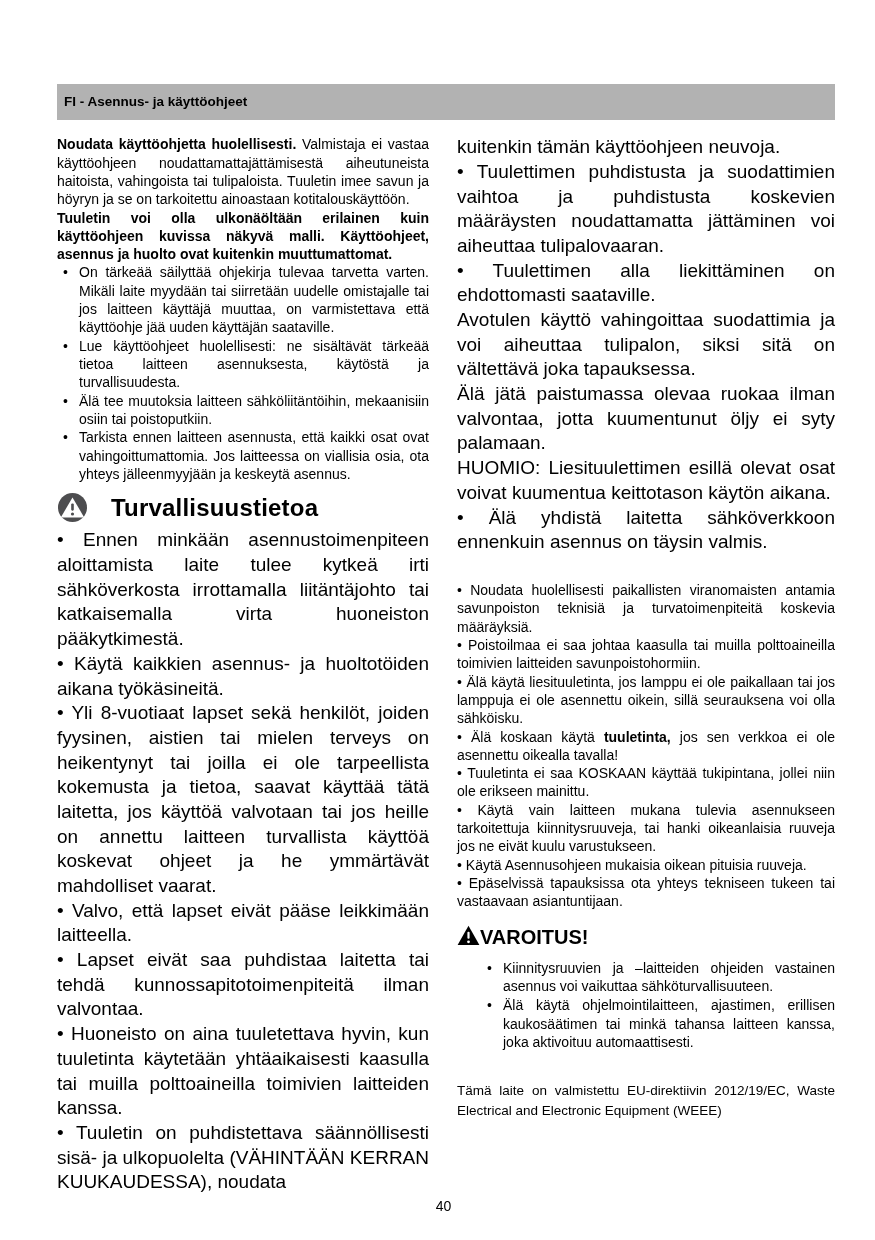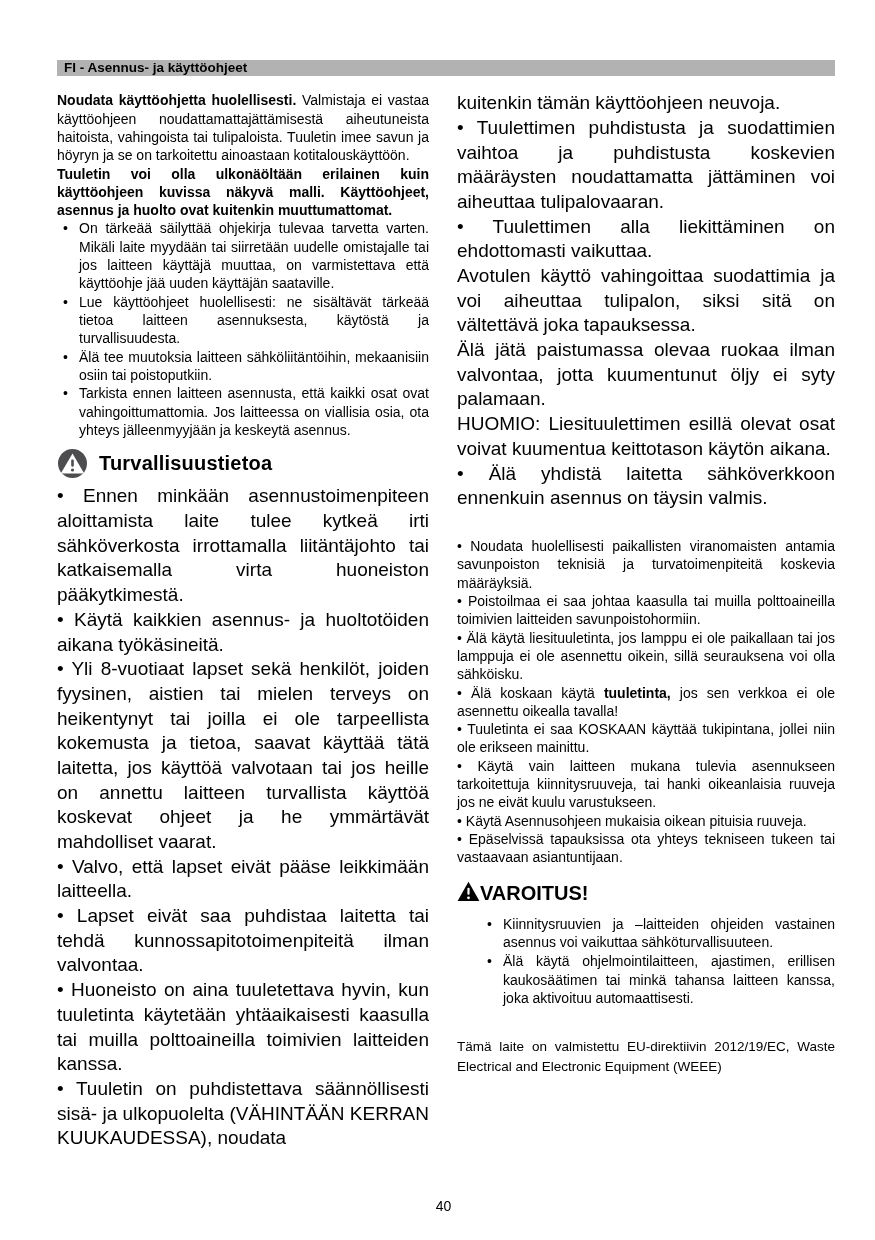--- a/index.html
+++ b/index.html
@@ -7,41 +7,42 @@
   body {
     width: 875px; height: 1240px;
     position: relative;
     overflow: hidden;
     font-family: "Liberation Sans", sans-serif;
     color: #000;
   }
   .page { padding: 60px 40px 0 57px; }
   .header-bar {
     background: #b2b2b2;
-    padding: 0 7px;
+    padding: 10px 7px;
     font-size: 13.5px;
     font-weight: bold;
     line-height: 1.2;
     margin-bottom: 15px;
+    margin-top: 24px;
   }
   .columns { display: flex; gap: 28px; }
   .col-left { width: 372px; }
   .col-right { width: 378px; }
 
   .sm { font-size: 14px; line-height: 1.31; text-align: justify; }
   .sm p { margin: 0; }
   .bold { font-weight: bold; }
 
   
   .bullet-item { position: relative; padding-left: 22px; text-align: justify; }
   .bullet-item .bullet-marker { position: absolute; left: 6px; top: 0; }
 
   .safety-heading {
-    display: flex; align-items: center; gap: 11px;
-    font-size: 20px; font-weight: bold;
+    display: flex; align-items: center; gap: 23px;
+    font-size: 24px; font-weight: bold;
     margin: 9px 0 5px 0;
     letter-spacing: 0.2px;
   }
   .safety-heading svg { display: block; }
 
   .lg { font-size: 19px; line-height: 1.3; text-align: justify; }
   .lg p { margin: 0; }
 
   .warning-heading {
     display: flex; align-items: center; 
@@ -117,21 +118,21 @@
         <p>• Tuuletin on puhdistettava säännöllisesti sisä- ja ulkopuolelta (VÄHINTÄÄN KERRAN KUUKAUDESSA), noudata</p>
       </div>
 
     </div>
 
     <div class="col-right">
 
       <div class="lg">
         <p>kuitenkin tämän käyttöohjeen neuvoja.</p>
         <p>• Tuulettimen puhdistusta ja suodattimien vaihtoa ja puhdistusta koskevien määräysten noudattamatta jättäminen voi aiheuttaa tulipalovaaran.</p>
-        <p>• Tuulettimen alla liekittäminen on ehdottomasti vaikuttaa.</p>
+        <p>• Tuulettimen alla liekittäminen on ehdottomasti saataville.</p>
         <p>Avotulen käyttö vahingoittaa suodattimia ja voi aiheuttaa tulipalon, siksi sitä on vältettävä joka tapauksessa.</p>
         <p>Älä jätä paistumassa olevaa ruokaa ilman valvontaa, jotta kuumentunut öljy ei syty palamaan.</p>
         <p>HUOMIO: Liesituulettimen esillä olevat osat voivat kuumentua keittotason käytön aikana.</p>
         <p>• Älä yhdistä laitetta sähköverkkoon ennenkuin asennus on täysin valmis.</p>
       </div>
 
       <div class="sm" style="margin-top:26px;">
         <p>• Noudata huolellisesti paikallisten viranomaisten antamia savunpoiston teknisiä ja turvatoimenpiteitä koskevia määräyksiä.</p>
         <p>• Poistoilmaa ei saa johtaa kaasulla tai muilla polttoaineilla toimivien laitteiden savunpoistohormiin.</p>
         <p>• Älä käytä liesituuletinta, jos lamppu ei ole paikallaan tai jos lamppuja ei ole asennettu oikein, sillä seurauksena voi olla sähköisku.</p>

